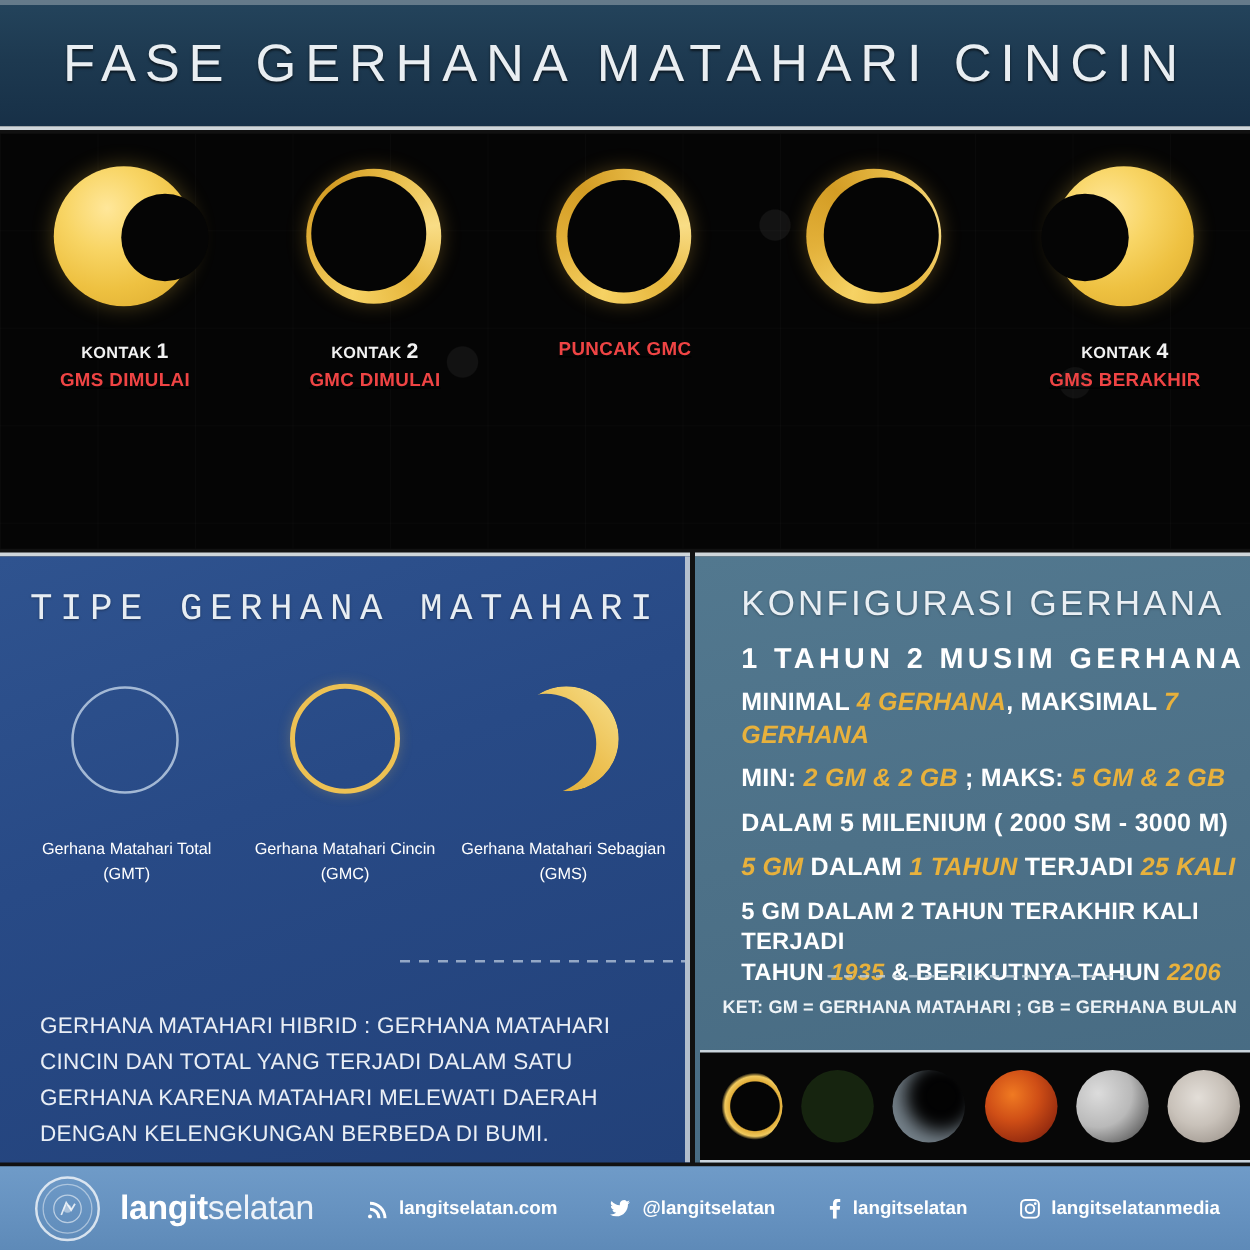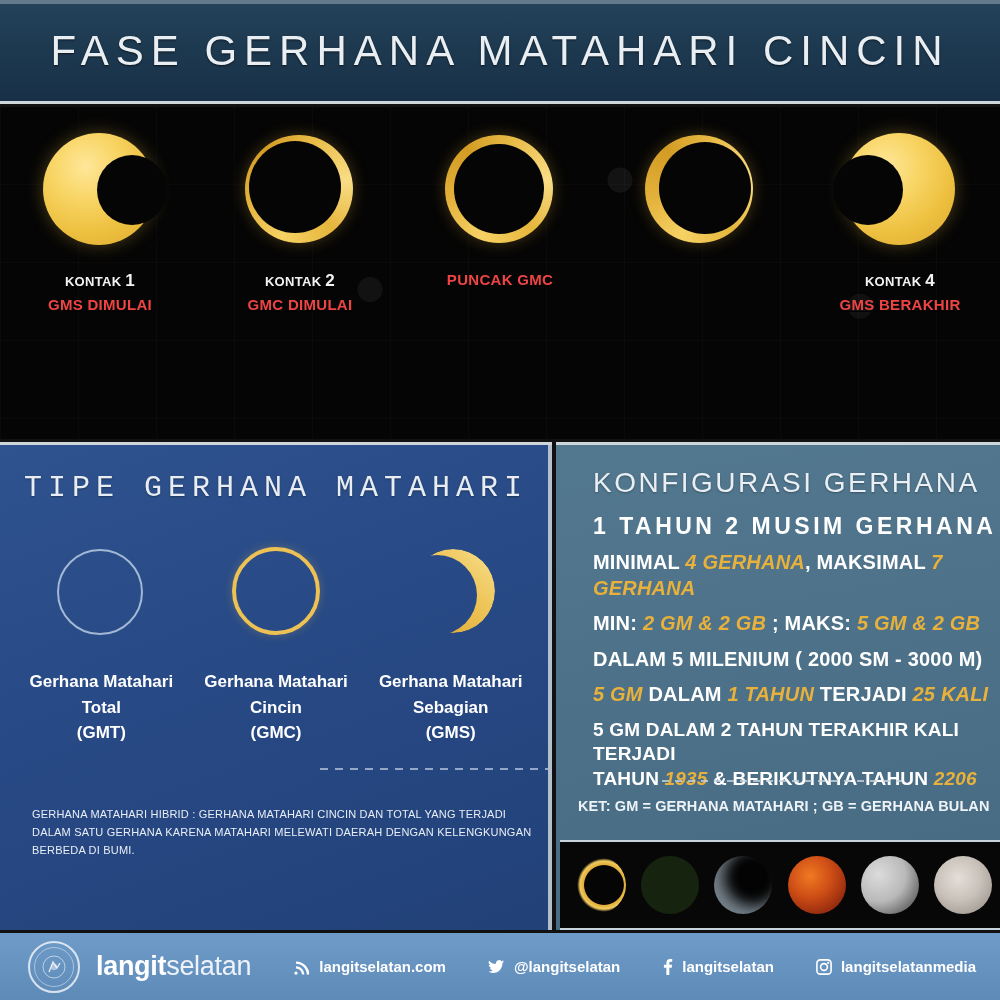--- a/index.html
+++ b/index.html
@@ -101,41 +101,41 @@
   }
   .pl-title{
     margin:26px 0 0 0;text-align:center;
     font-size:30px;letter-spacing:6px;color:#e7edf3;font-weight:400;
     text-shadow:0 1px 2px rgba(0,0,0,.35);
     font-family:Liberation Mono, monospace;
   }
   .types{display:flex;margin-top:38px;padding:0 14px;}
   .type{flex:1;display:flex;flex-direction:column;align-items:center;}
   .type-art{width:100px;height:100px;position:relative;}
-  .type-label{margin-top:26px;text-align:center;color:#ffffff;font-weight:bold;font-size:17px;line-height:1.5;}
+  .type-label{margin-top:26px;text-align:center;color:#ffffff;font-weight:normal;font-size:13px;line-height:1.5;}
 
   .ring-thin{
     position:absolute;left:6px;top:6px;width:86px;height:86px;border-radius:50%;
     border:2px solid #b9cbe2;box-sizing:border-box;opacity:.85;
   }
   .ring-gold{
     position:absolute;left:6px;top:4px;width:88px;height:88px;border-radius:50%;
     border:4px solid #edc153;box-sizing:border-box;
     box-shadow:0 0 10px rgba(237,193,83,.25);
   }
   .crescent{position:absolute;left:4px;top:0px;width:96px;height:96px;}
 
   .dash-left{
     position:absolute;left:320px;top:768px;width:228px;height:2px;
     background:repeating-linear-gradient(90deg,#b9c9de 0 8px,transparent 8px 15px);
     opacity:.75;
   }
   .hybrid-text{
     position:absolute;left:32px;top:806px;width:500px;
-    color:#e9eef5;font-size:11px;line-height:1.62;letter-spacing:.2px;
+    color:#e9eef5;font-size:18px;line-height:1.62;letter-spacing:.2px;
   }
 
   
   .panel-right{
     position:absolute;left:556px;top:442px;width:444px;height:488px;
     background:linear-gradient(170deg,#52788f 0%,#4d7188 45%,#466a82 100%);
     box-sizing:border-box;
     border-top:3px solid #cfd6da;
     overflow:hidden;
     padding-left:15px;

